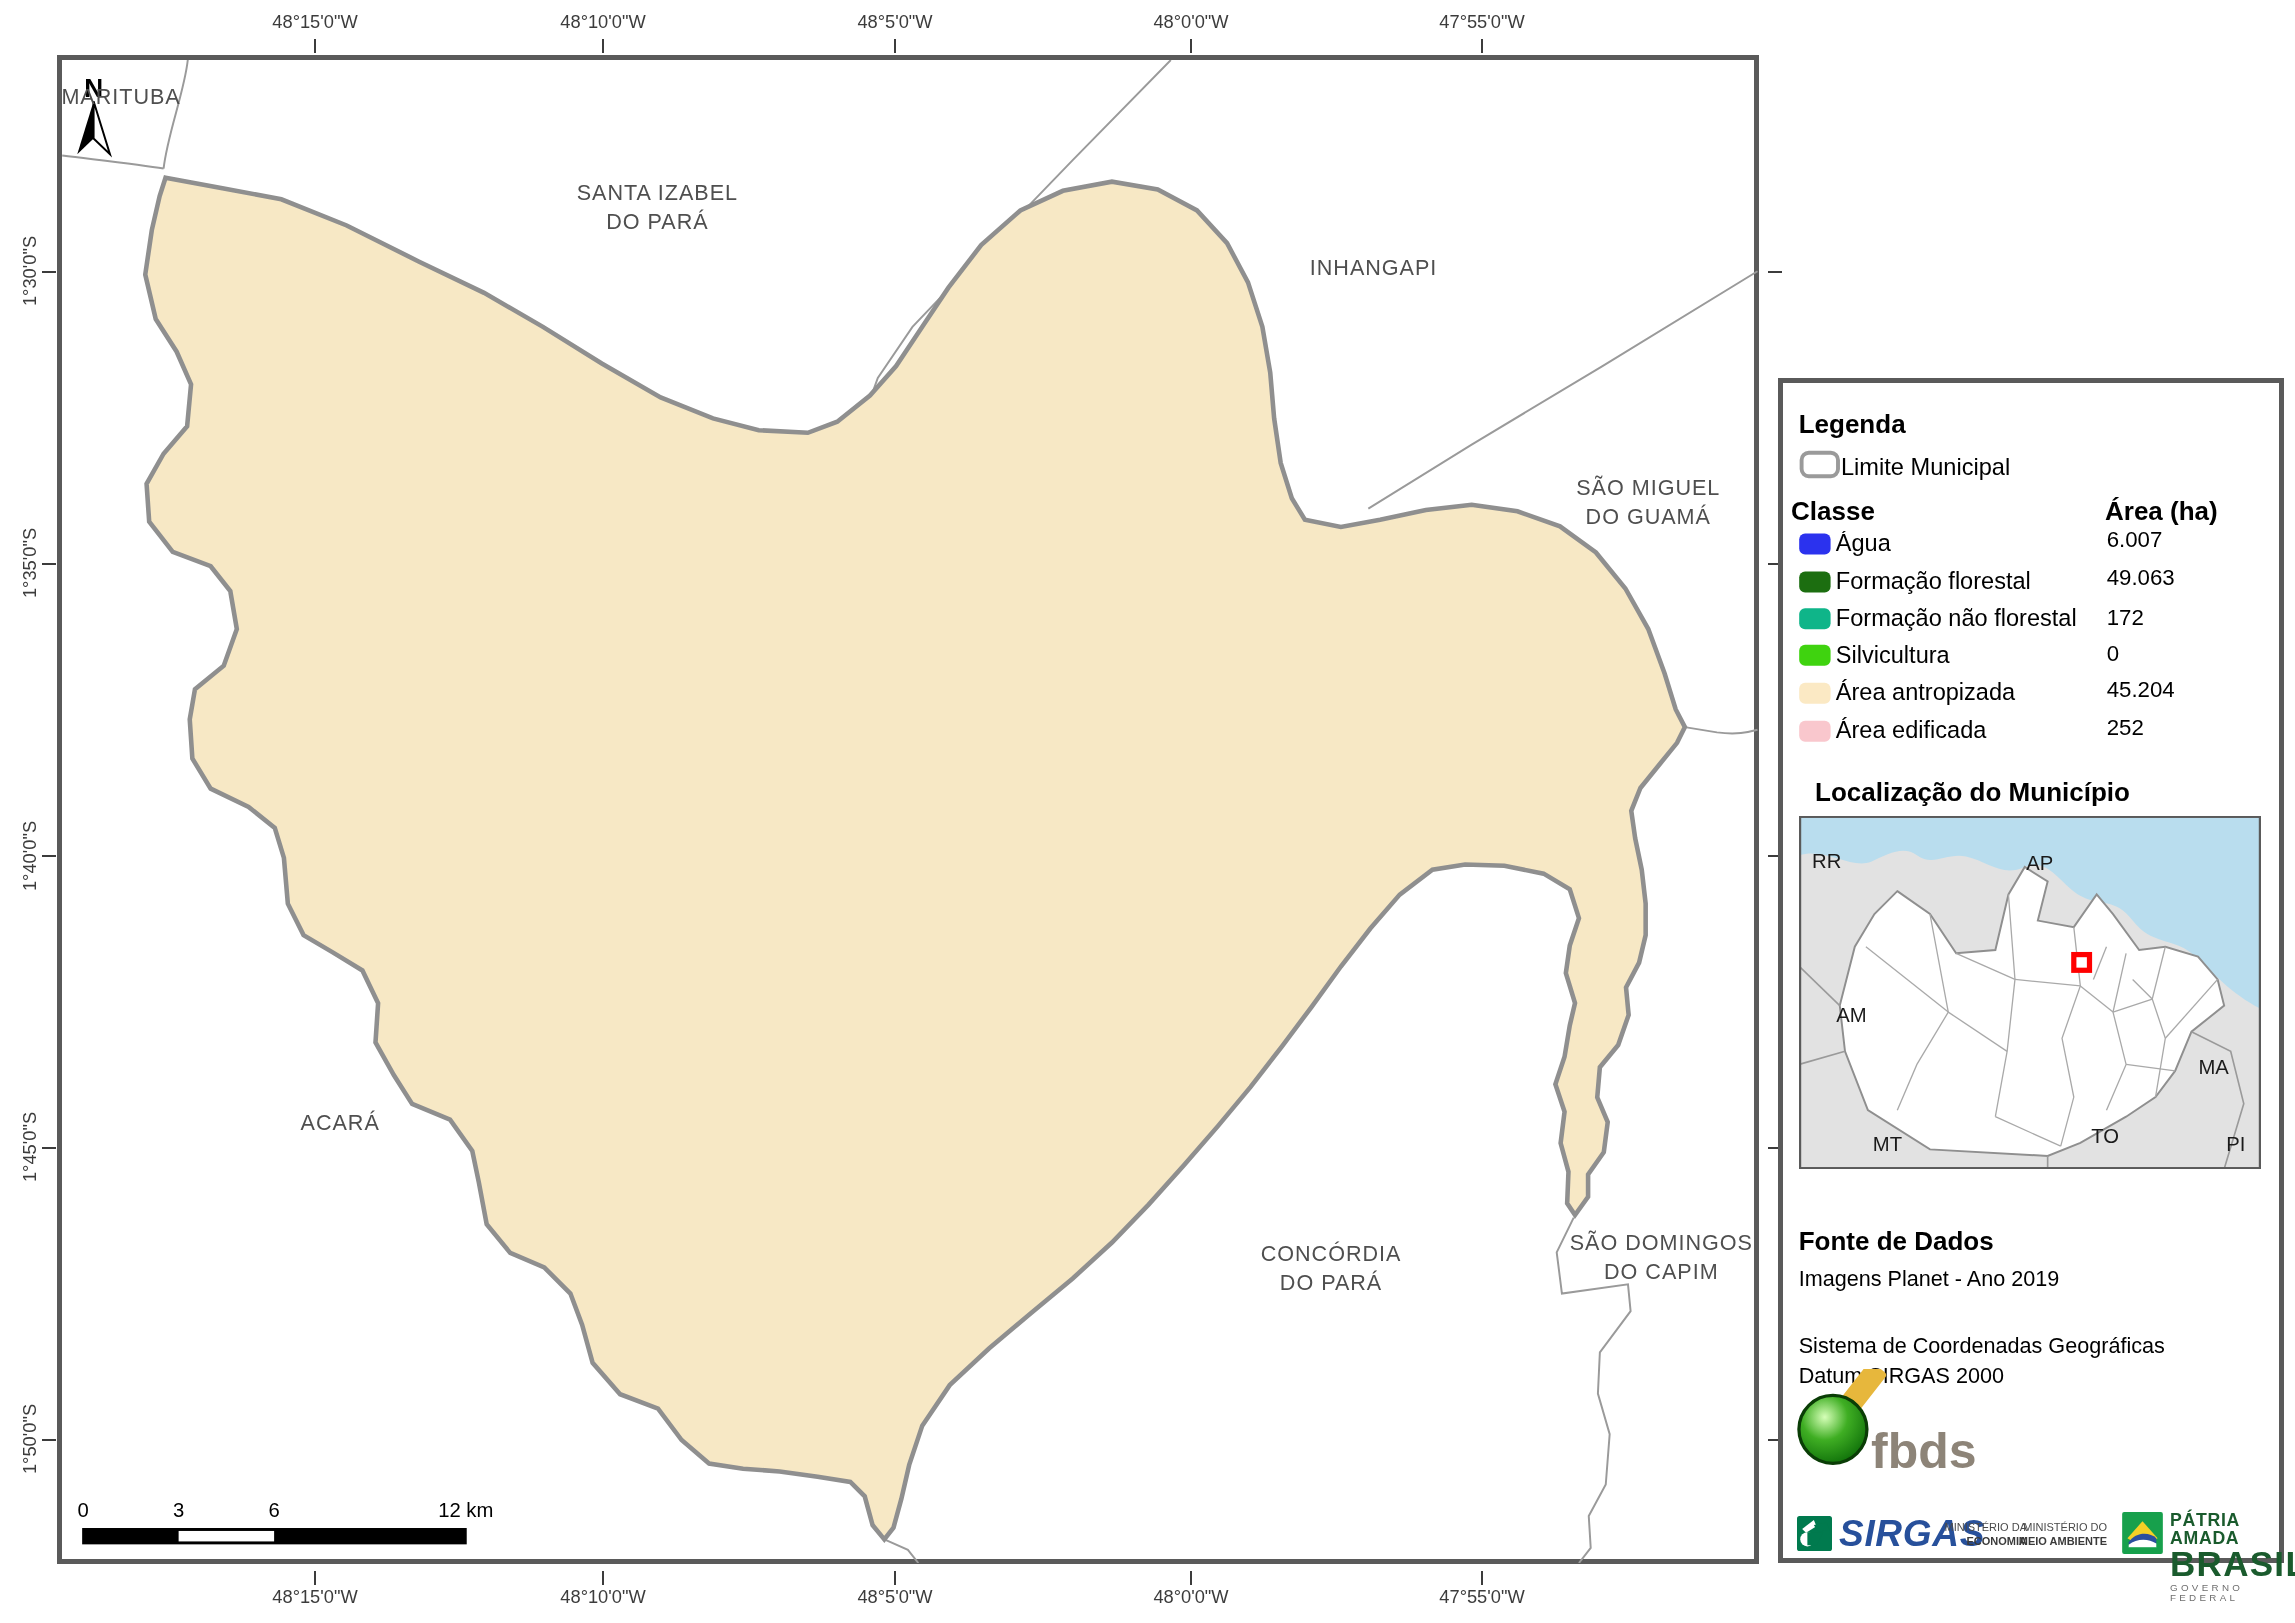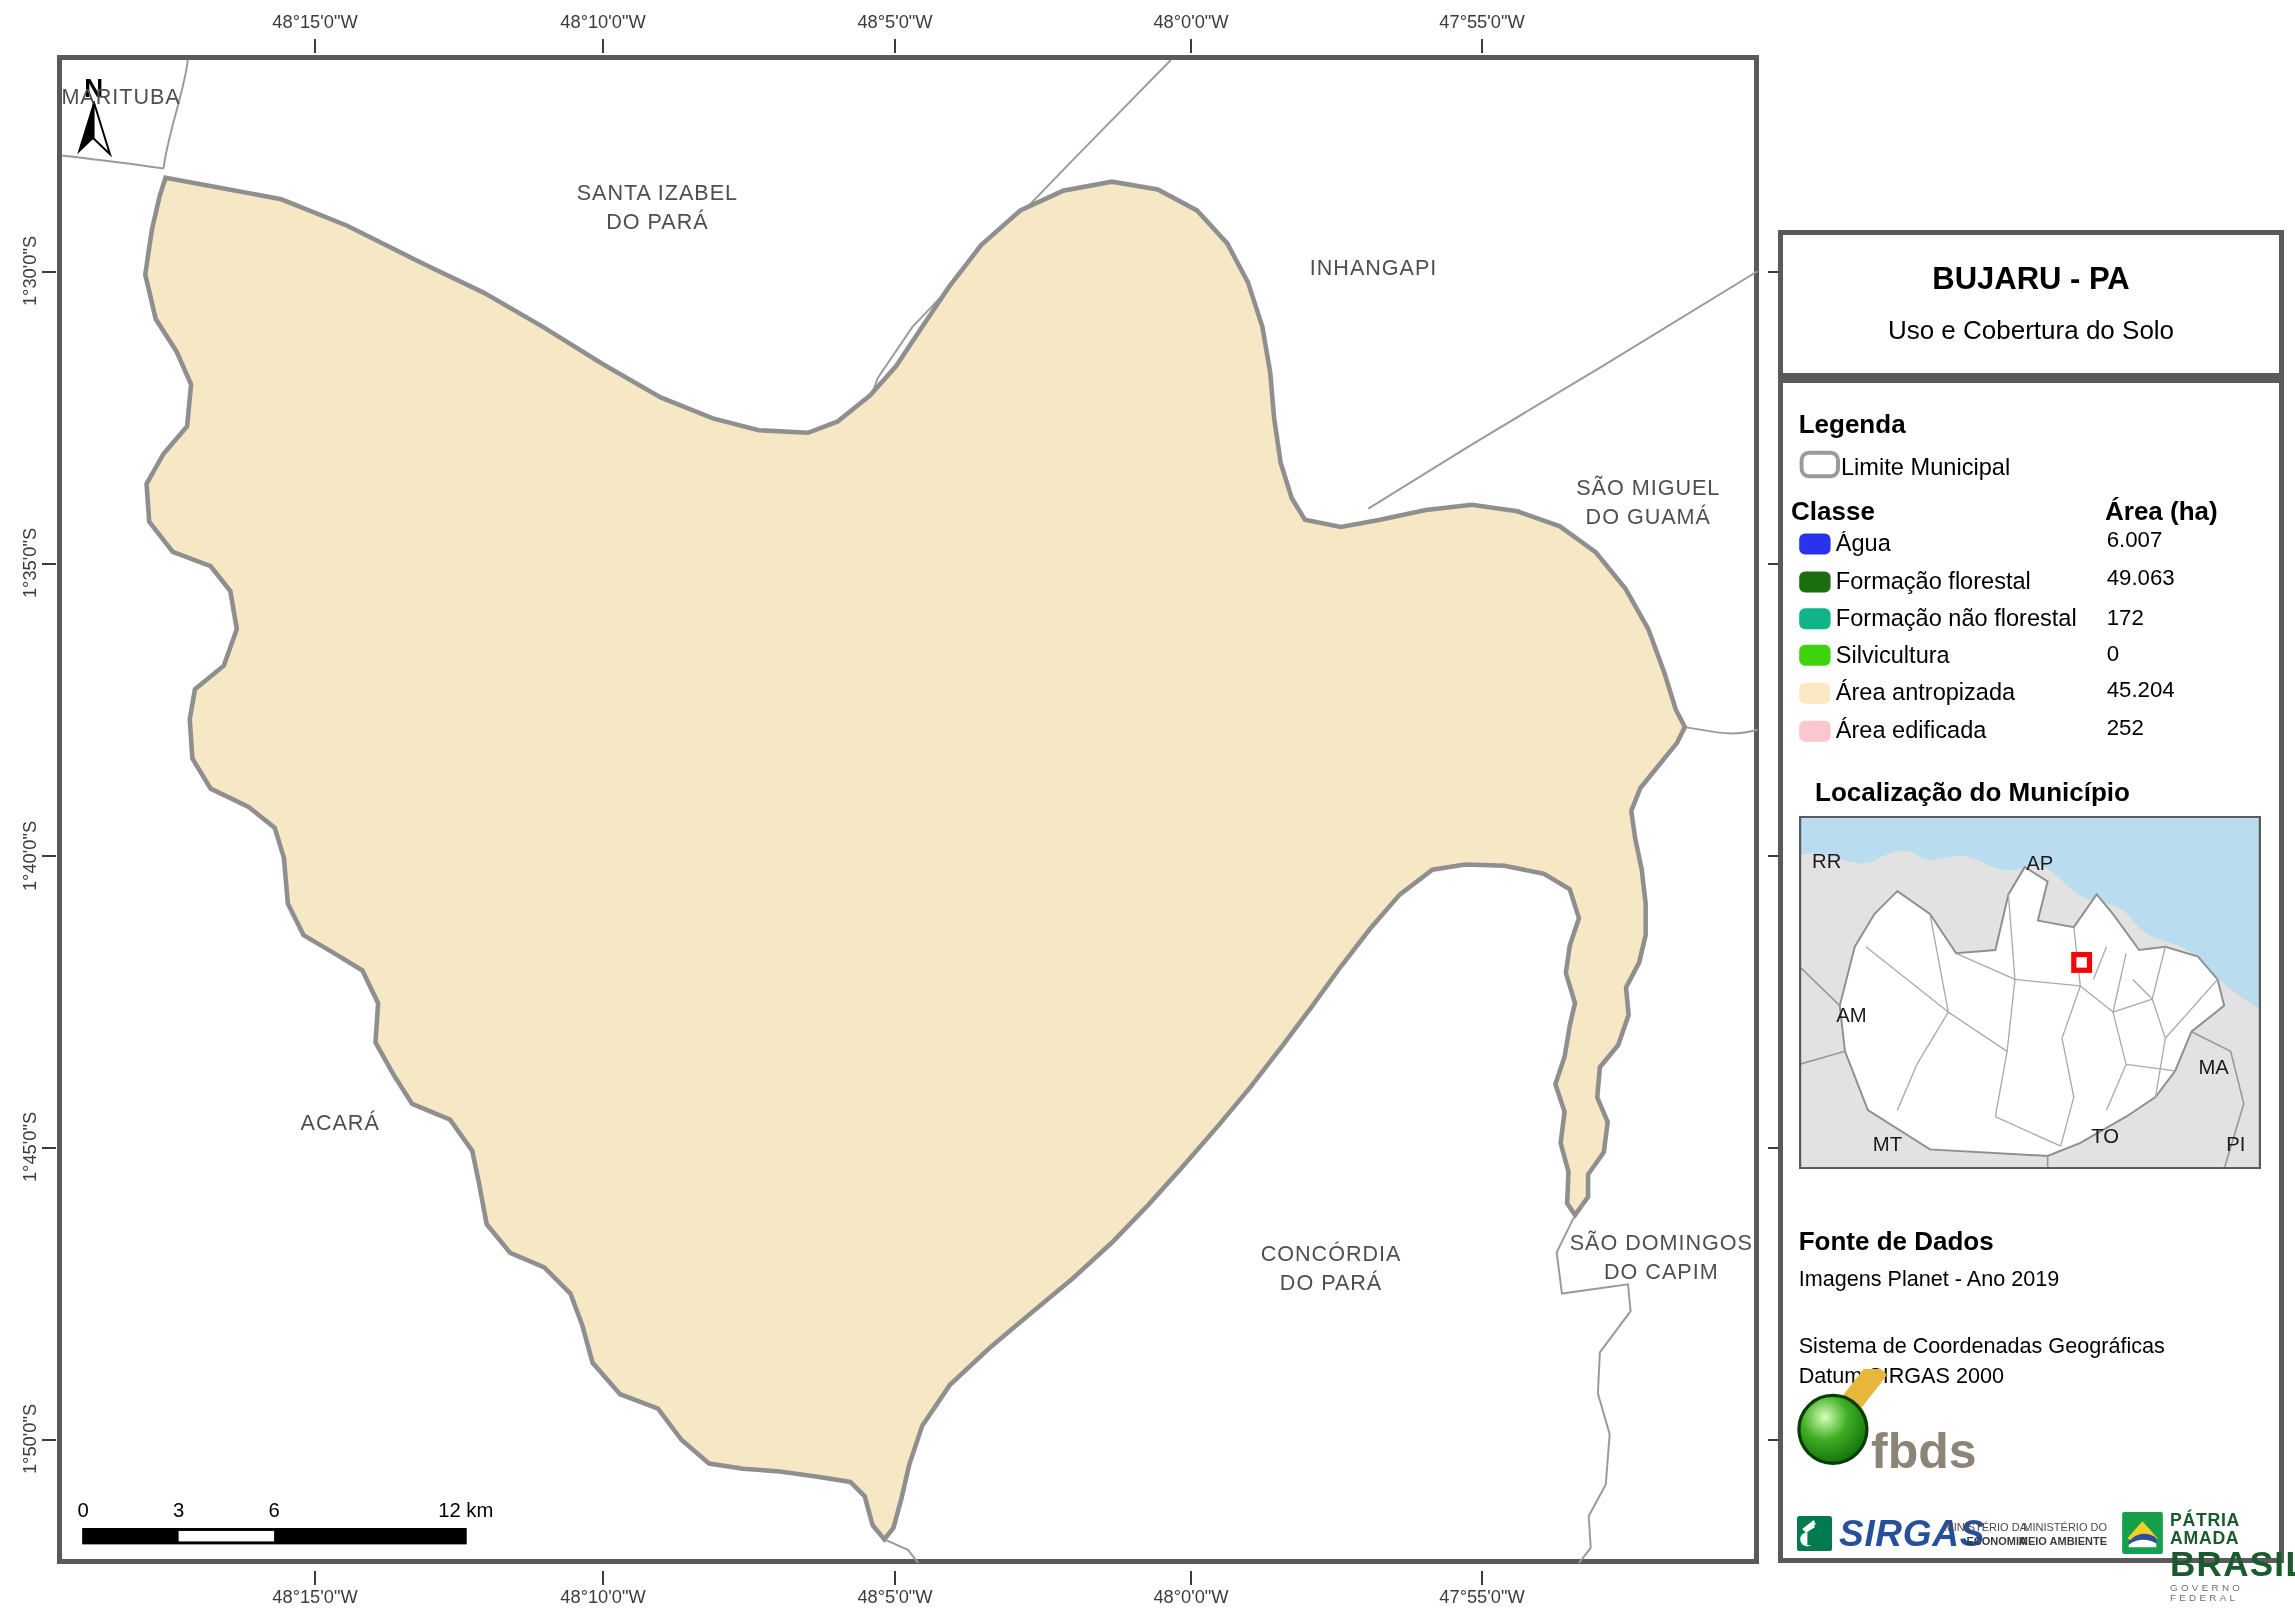--- a/index.html
+++ b/index.html
@@ -228,24 +228,20 @@
       <rect x="273" y="2341" width="146" height="16" fill="#fff"></rect>
       <rect x="127" y="2338" width="585" height="22" fill="none" stroke="#000" stroke-width="3"></rect>
       <text x="127" y="2320" font-size="31" fill="#000" text-anchor="middle">0</text>
       <text x="273" y="2320" font-size="31" fill="#000" text-anchor="middle">3</text>
       <text x="419" y="2320" font-size="31" fill="#000" text-anchor="middle">6</text>
       <text x="712" y="2320" font-size="31" fill="#000" text-anchor="middle">12 km</text>
     </g>
   </svg>
 
 
-  <div class="abs frame" style="left:1778px;top:230px;width:506px;height:148px;">
-    <div class="abs h-mun" style="left:0;right:0;top:26px">BUJARU - PA</div>
-    <div class="abs h-map" style="left:0;right:0;top:80px">Uso e Cobertura do Solo</div>
-  </div>
 
   <div class="abs frame" style="left:1778px;top:378px;width:506px;height:1185px;">
 
     <div class="abs h-sec" style="left:15.7px;top:26px">Legenda</div>
 
     <svg class="abs" style="left:15.7px;top:67px" width="52" height="29" viewBox="0 0 80 44">
       <rect x="4" y="4" width="56" height="36" rx="11" fill="#fff" stroke="#9a9a9a" stroke-width="6"></rect>
     </svg>
     <div class="abs leg-label" style="left:58px;top:71px">Limite Municipal</div>
 

